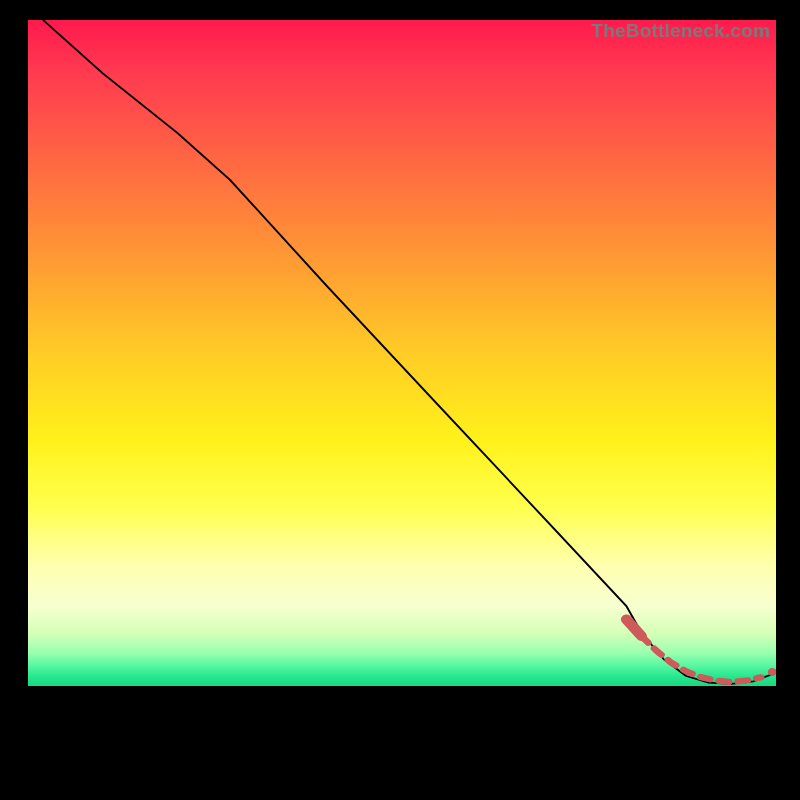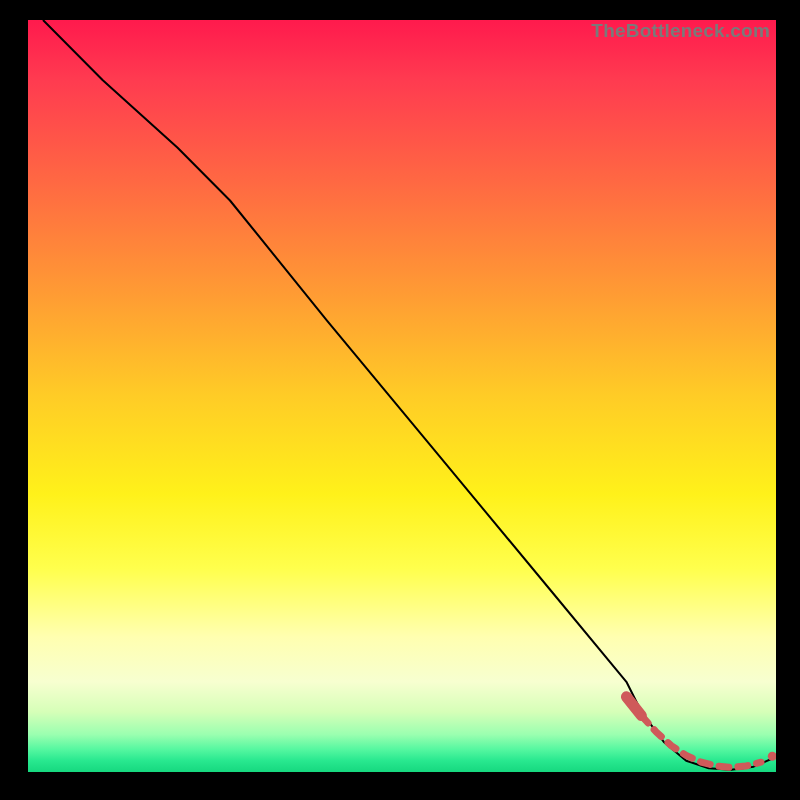--- a/index.html
+++ b/index.html
@@ -2,21 +2,21 @@
 <html><head>
 <meta charset="utf-8">
 <style>
   * { margin: 0; padding: 0; box-sizing: border-box; }
   html, body { width: 800px; height: 800px; background: #000; overflow: hidden; }
   .frame {
     position: absolute;
     left: 28px;
     top: 20px;
     width: 748px;
-    height: 752px;
+    height: 666px;
   }
   .plot-area {
     position: absolute;
     inset: 0;
     background: linear-gradient(to bottom,
       #ff1a4d 0%,
       #ff3b50 8%,
       #ff6a42 22%,
       #ff9a34 36%,
       #ffcc26 50%,

